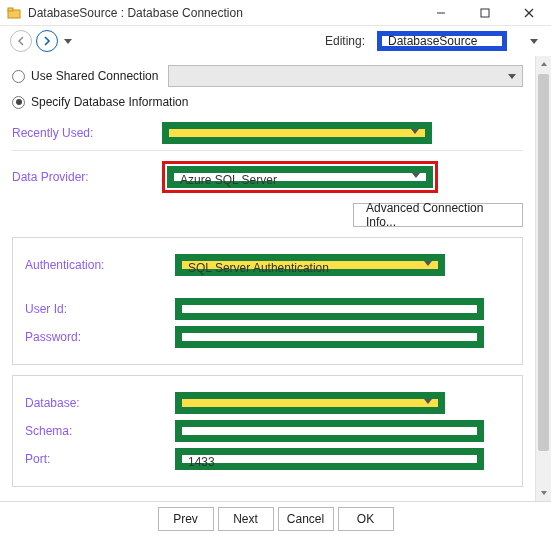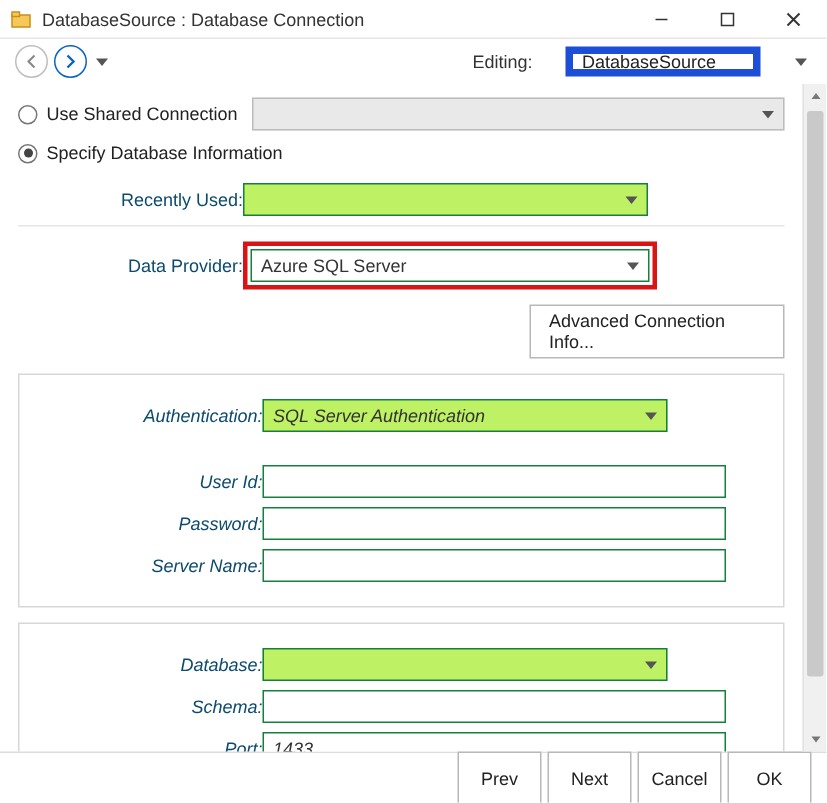--- a/index.html
+++ b/index.html
@@ -56,21 +56,21 @@
     border:1px solid #bfbfbf;
     border-radius:50%;
     display:flex; align-items:center; justify-content:center;
     margin-right:4px;
     color:#555;
     background:#fff;
   }
   .navbtn.fwd { color:#0a64c2; border-color:#0a64c2; }
   .navcaret { width:12px; display:flex; align-items:center; justify-content:center; }
   .toolbar .spacer { flex:1; }
-  .editing-label { color:#333; margin-right:22px; }
+  .editing-label { color:#333; margin-right:12px; }
   .editing-select {
     height:20px;
     width:130px;
     border:5px solid #1d4ed8;
     background:#fff;
     display:flex; align-items:center; justify-content:space-between;
     padding:0 6px;
     font-size:12px;
   }
   .editing-caret { margin-left:20px; width:14px; display:flex; align-items:center; justify-content:center; }
@@ -140,68 +140,66 @@
     border-right:4px solid transparent;
     border-top:5px solid #555;
   }
   .field-row {
     display:flex;
     align-items:center;
     margin:6px 0;
   }
   .field-label {
     width:150px;
-    color:#0c4a6e;
-    font-size:12px;
-    text-align:right;
+    color:#8b5cf6;
+    font-size:12px;
   }
   .select, .input {
     height:22px;
-    border:1px solid #15803d;
+    border:7px solid #15803d;
     background:#fff;
     padding:0 6px;
     font-size:12px;
     color:#333;
-    display:flex; align-items:center;
+    display:flex; align-items:flex-start;
   }
   .select {
     width:270px;
-    background:#bef264;
+    background:#fde047;
     justify-content:space-between;
   }
   .select.white { background:#fff; }
   .input { width:309px; }
   .highlight {
     border:3px solid #d81414;
     padding:2px;
   }
   .btn {
-    height:36px;
+    height:24px;
     border:1px solid #b8b8b8;
     background:#fff;
     font-size:12px;
     padding:0 12px;
     display:flex; align-items:center; justify-content:center;
   }
   .section-box {
     border:1px solid #d7d7d7;
     padding:10px 12px 10px 12px;
     margin:10px 0 6px 0;
-    font-style:italic;
   }
   .right-align {
     display:flex; justify-content:flex-end;
   }
   
   .footer {
     height:34px;
     border-top:1px solid #dcdcdc;
     display:flex;
     align-items:center;
-    justify-content:flex-end;
+    justify-content:center;
     padding:0 10px;
     gap:4px;
     background:#fff;
   }
   .footer .btn { width:56px; padding:0; }
 </style>
 </head>
 <body>
 
 <div class="titlebar">
@@ -312,26 +310,20 @@
         <div class="input">
             <span></span>
           </div>
       </div>
       <div class="field-row">
         <div class="field-label">Password:</div>
         <div class="input">
             <span></span>
           </div>
       </div>
-      <div class="field-row">
-        <div class="field-label">Server Name:</div>
-        <div class="input">
-            <span></span>
-          </div>
-      </div>
     </div>
 
     <div class="section-box">
       <div class="field-row">
         <div class="field-label">Database:</div>
         <div class="select">
           <span></span>
           <div class="caret-dn"></div>
         </div>
       </div>

